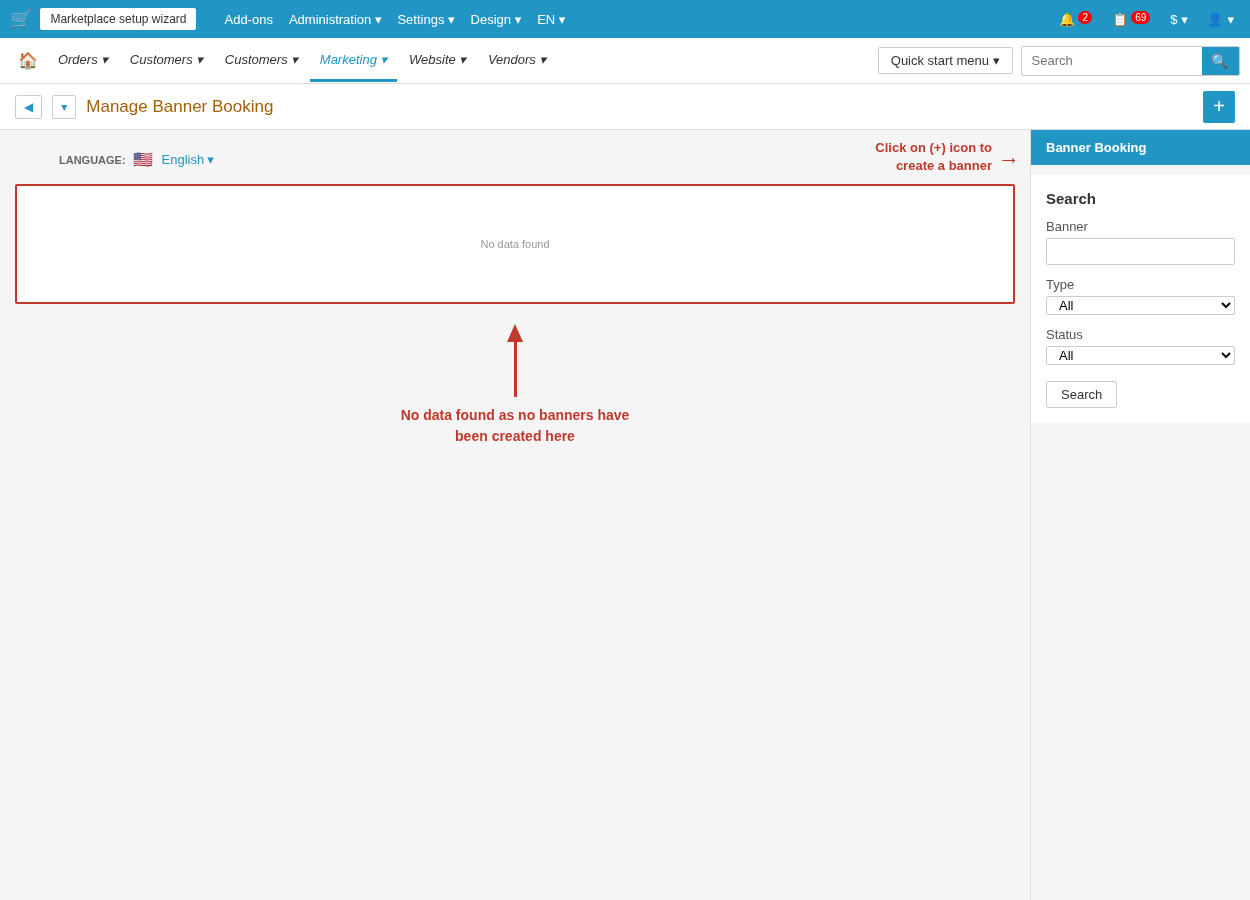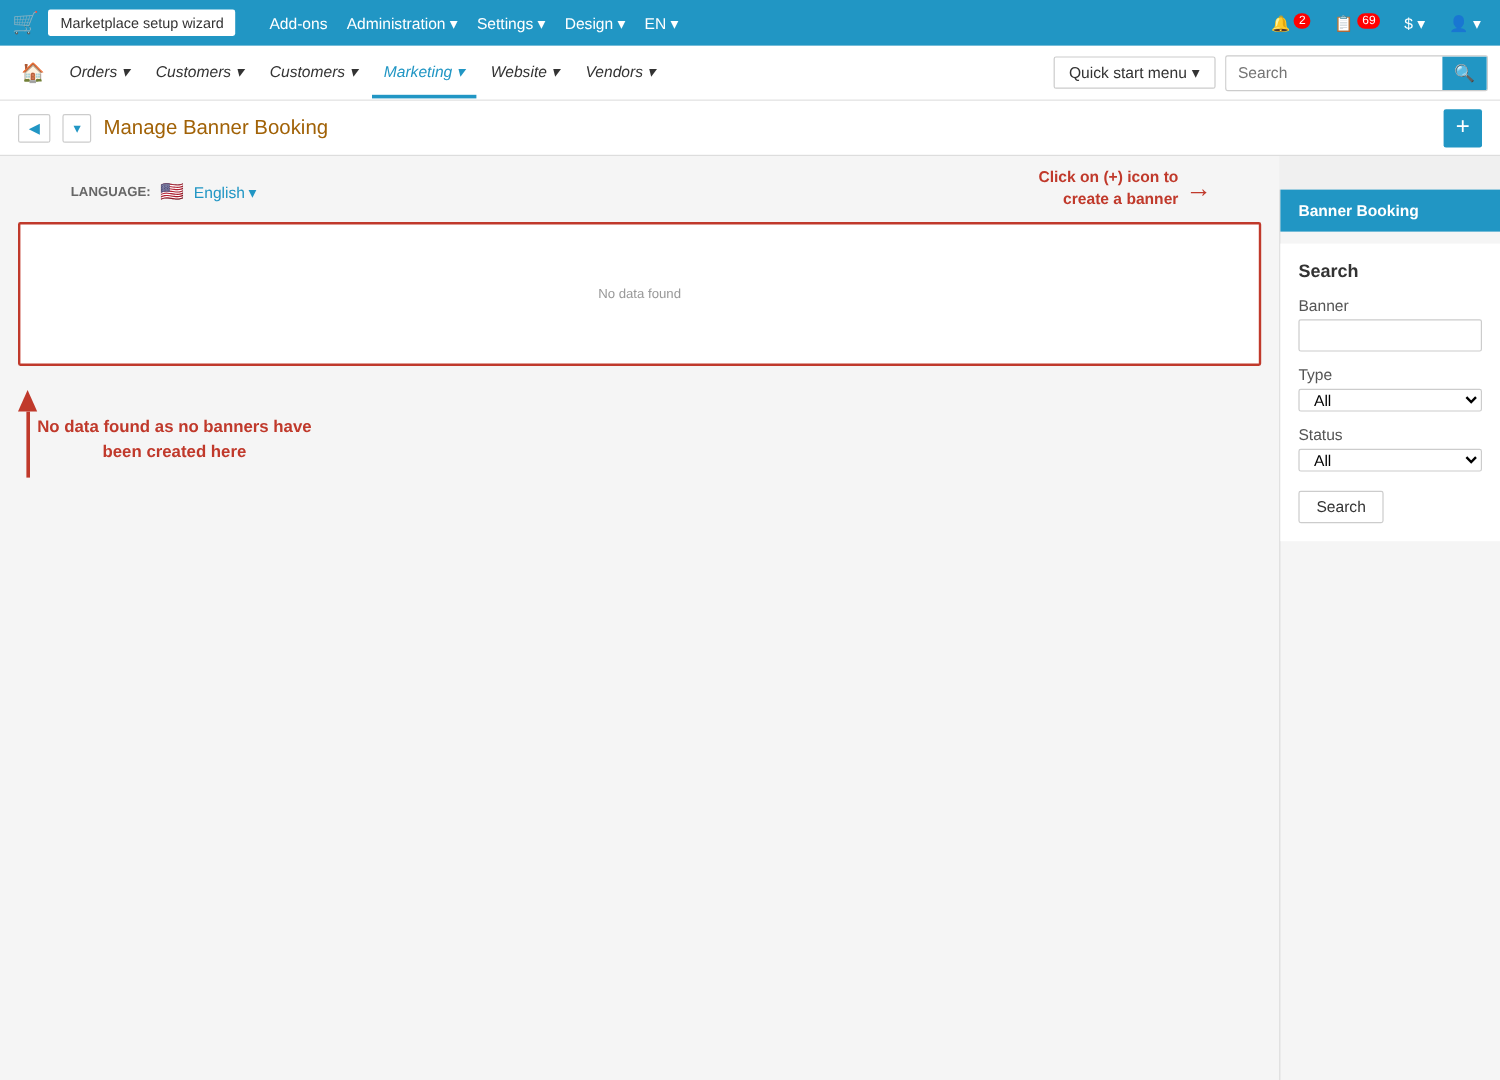--- a/index.html
+++ b/index.html
@@ -213,25 +213,24 @@
       display: flex;
       align-items: center;
       justify-content: center;
       color: #999;
       font-size: 11px;
       width: 100%;
     }
 
     
     .sidebar {
-      width: 184px;
+      width: 220px;
       background: #f5f5f5;
       border-left: 1px solid #ddd;
       padding: 0;
-      margin-top: 28px;
     }
     .sidebar-section-title {
       background: #2196c4;
       color: white;
       padding: 10px 15px;
       font-size: 13px;
       font-weight: bold;
     }
     .sidebar-link {
       display: block;
@@ -282,21 +281,21 @@
       font-size: 13px;
       cursor: pointer;
       border-radius: 2px;
       margin-top: 4px;
     }
 
     
     .add-btn-annotation {
       position: absolute;
       top: 55px;
-      right: 240px;
+      right: 230px;
       display: flex;
       align-items: center;
       gap: 6px;
       z-index: 20;
     }
     .ann-text-right {
       color: #c0392b;
       font-size: 13px;
       font-weight: bold;
       text-align: right;
@@ -376,21 +375,21 @@
       <span class="flag">🇺🇸</span>
       <span class="lang-select">
         <span>English</span> ▾
       </span>
     </div>
 
     <div class="data-table">
       <span>No data found</span>
     </div>
 
-    <div style="position:relative; margin-top: 10px; display:flex; flex-direction:row; align-items:center; padding-top: 10px;">
+    <div style="position:relative; margin-top: 10px; display:flex; flex-direction:column; align-items:center; padding-top: 10px;">
 
       <div style="display:flex; flex-direction:column; align-items:center;">
         <div style="width:0;height:0;border-left:8px solid transparent;border-right:8px solid transparent;border-bottom:18px solid #c0392b;"></div>
         <div style="width:3px;height:55px;background:#c0392b;"></div>
       </div>
       <div style="color:#c0392b; font-size:14px; font-weight:bold; text-align:center; line-height:1.5; margin-top:8px;">No data found as no banners have<br>been created here</div>
     </div>
 
   </div>
 

